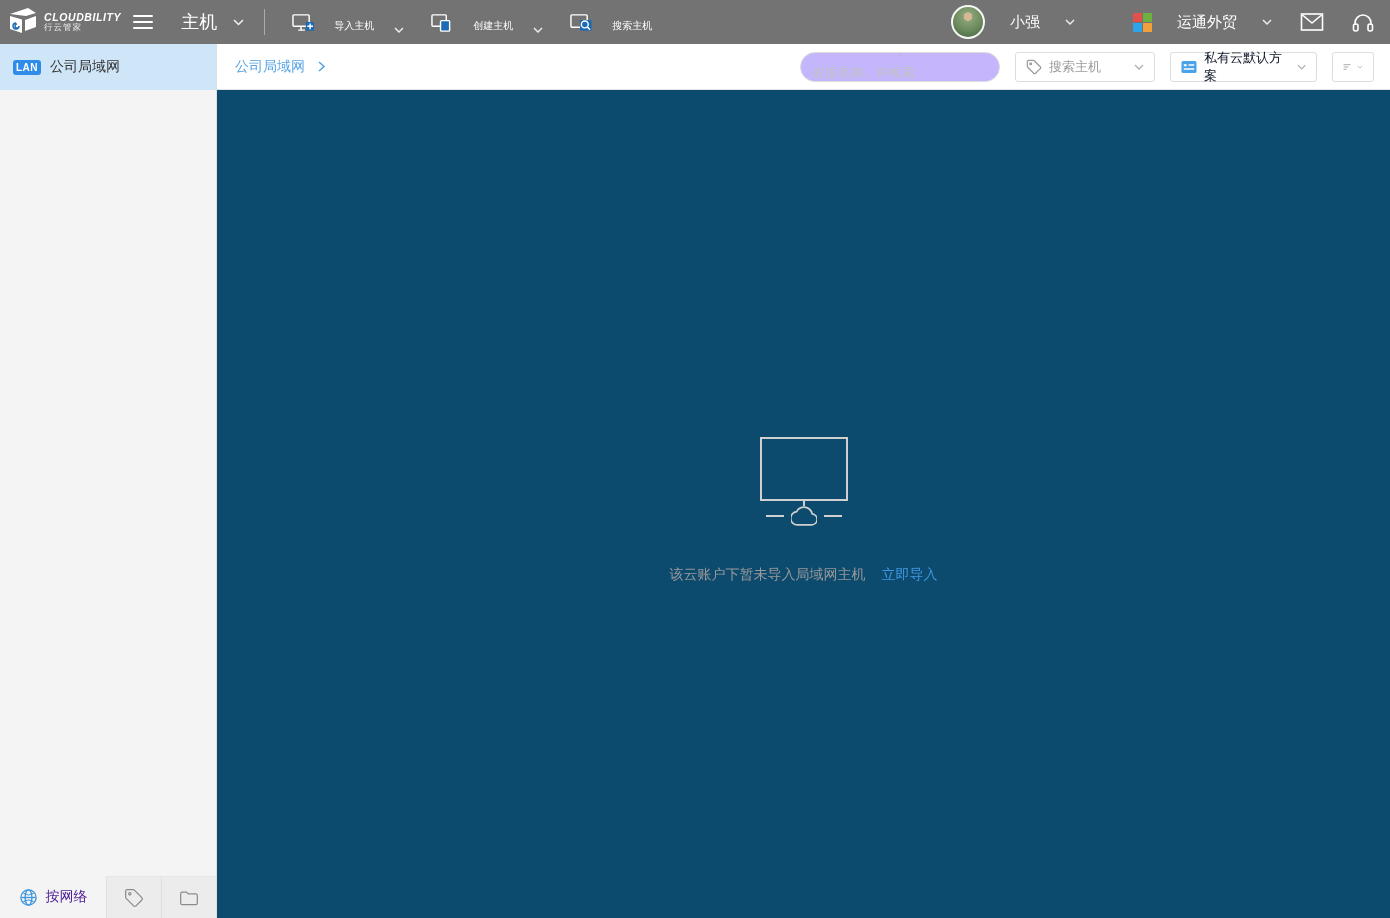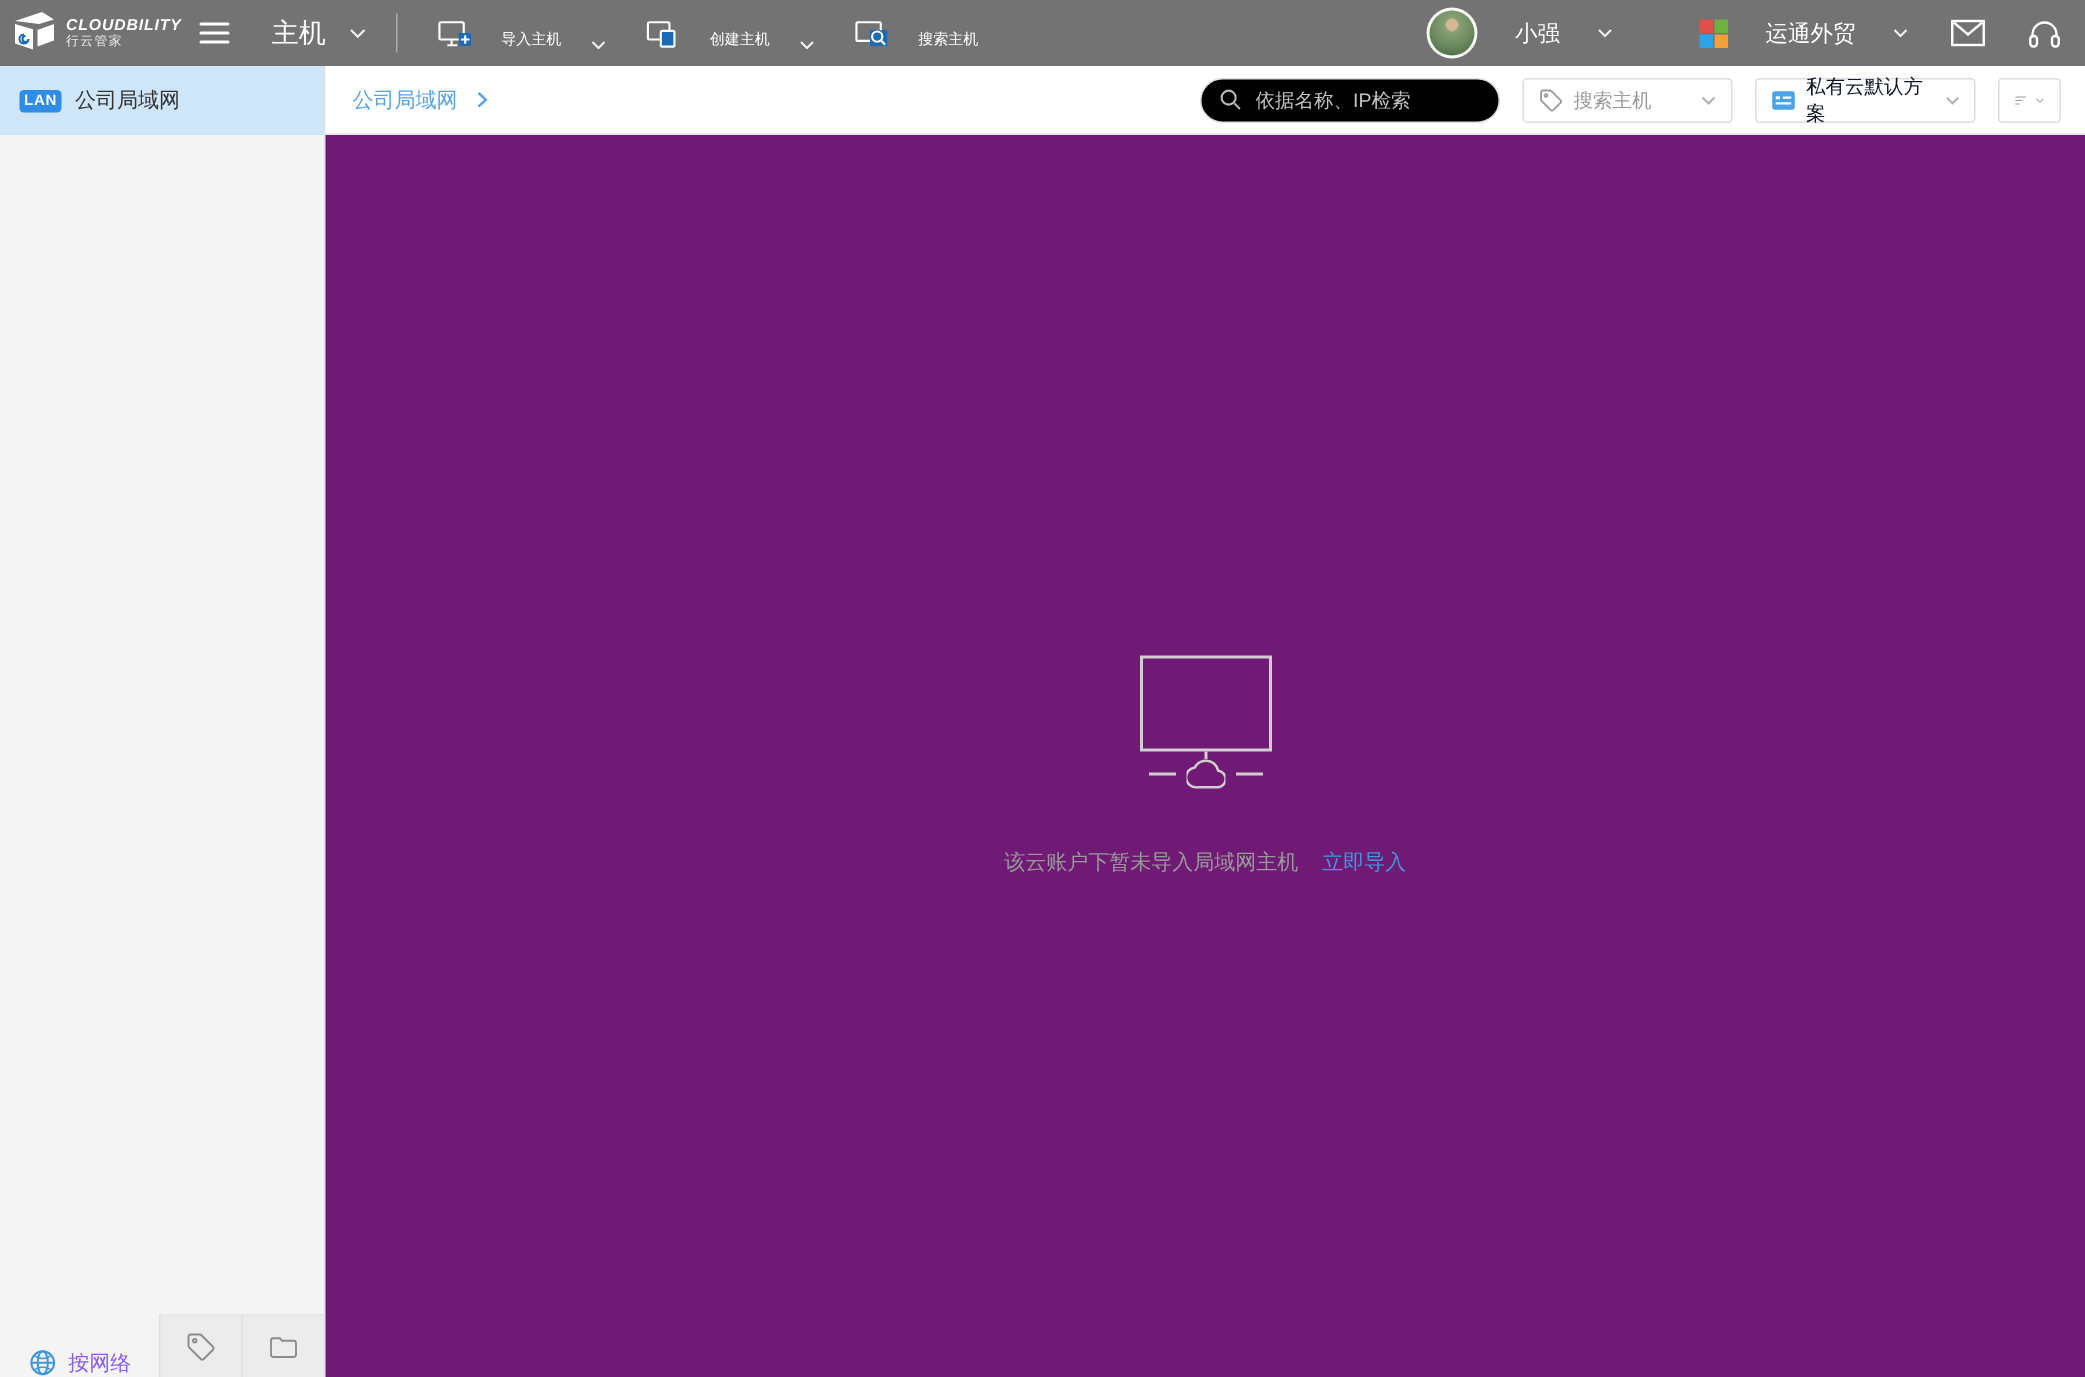--- a/index.html
+++ b/index.html
@@ -41,38 +41,38 @@
   
   .body-row { display:flex; flex:1; min-height:0; }
 
   
   .sidebar { width:217px; flex:0 0 217px; background:#f4f4f5; border-right:1px solid #e0e0e0; display:flex; flex-direction:column; }
   .sel-item { height:46px; flex:0 0 46px; background:#cfe5f8; display:flex; align-items:center; gap:9px; padding:0 13px; cursor:pointer; }
   .lan-badge { background:#2f8ce8; color:#fff; font-size:10px; font-weight:bold; padding:2px 3px; border-radius:3px; letter-spacing:.5px; }
   .sel-label { font-size:14px; color:#333; }
   .side-spacer { flex:1; }
   .bottom-tabs { height:42px; flex:0 0 42px; display:flex; }
-  .tab-network { flex:1; display:flex; align-items:flex-end; justify-content:center; gap:8px; font-size:14px; color:#8b5cf6; cursor:pointer; }
+  .tab-network { flex:1; display:flex; align-items:center; justify-content:center; gap:8px; font-size:14px; color:#4c1d95; cursor:pointer; }
   .tab-sq { width:55px; flex:0 0 55px; background:#ececec; border-left:1px solid #dfdfdf; border-top:1px solid #e6e6e6; display:flex; align-items:center; justify-content:center; cursor:pointer; }
 
   
   .main { flex:1; display:flex; flex-direction:column; min-width:0; }
   .toolbar { height:46px; flex:0 0 46px; background:#fff; border-bottom:1px solid #e4e4e4; display:flex; align-items:center; padding:0 16px 0 18px; }
   .breadcrumb { display:flex; align-items:center; gap:13px; font-size:14px; color:#58a5e6; cursor:pointer; }
   .controls { margin-left:auto; display:flex; align-items:center; gap:15px; }
-  .search-pill { width:200px; height:30px; border:1px solid #ddd; border-radius:16px; background:#000000; display:flex; align-items:center; gap:7px; padding:0 12px; }
+  .search-pill { width:200px; height:30px; border:1px solid #ddd; border-radius:16px; background:#c4b5fd; display:flex; align-items:center; gap:7px; padding:0 12px;flex-direction:column; }
   .search-pill input { border:none; outline:none; flex:1; min-width:0; font-size:13px; color:#666; background:transparent; font-family:"Liberation Sans", sans-serif; }
   .search-pill input::placeholder { color:#c2c2c2; }
   .ctrl { height:30px; border:1px solid #ddd; border-radius:3px; background:#fff; display:flex; align-items:center; gap:7px; padding:0 10px; font-size:13px; cursor:pointer; }
   .tag-ctrl { width:140px; color:#9a9a9a; }
   .scheme-ctrl { width:147px; color:#0f172a; }
   .sort-ctrl { width:42px; justify-content:center; gap:6px; }
   .ctrl .push { margin-left:auto; }
 
-  .content { flex:1; background:#701a75; overflow:hidden; }
+  .content { flex:1; background:#0c4a6e; overflow:hidden; }
   .empty { padding-top:347px; }
   .monitor { width:88px; height:64px; border:2px solid #cfcfcf; margin:0 auto; }
   .stand { width:2px; height:5px; background:#cfcfcf; margin:0 auto; }
   .cloud-row { display:flex; align-items:center; justify-content:center; gap:7px; }
   .dash { width:18px; height:2px; background:#cfcfcf; }
   .msg-row { margin-top:40px; display:flex; justify-content:center; align-items:center; gap:16px; font-size:14px; }
   .msg-text { color:#999; }
   .import-link { color:#3e97e0; text-decoration:none; cursor:pointer; }
 </style>
 </head>

